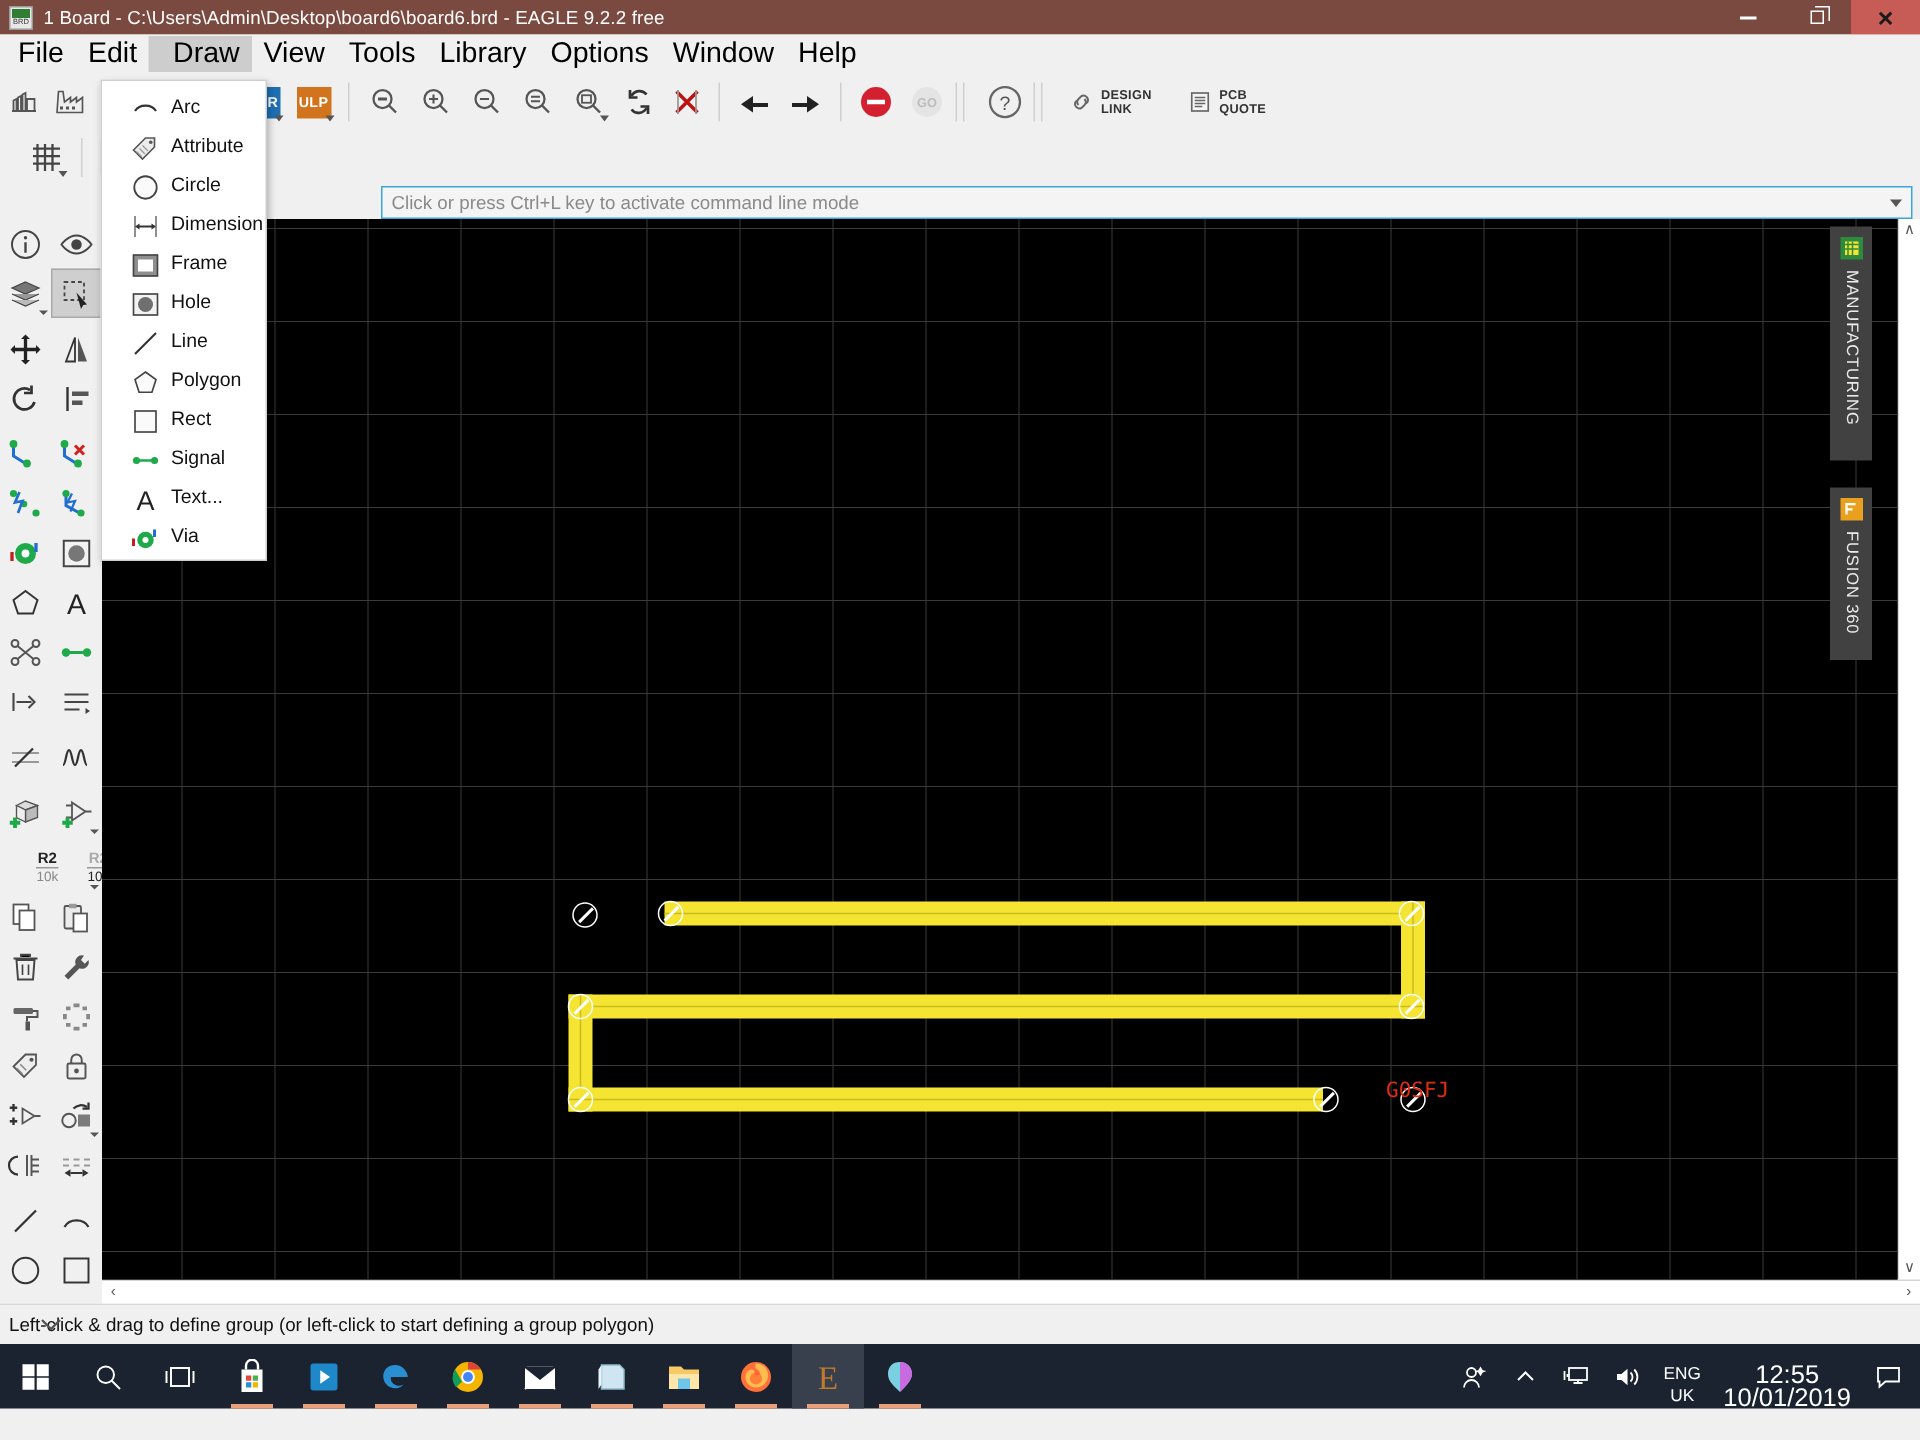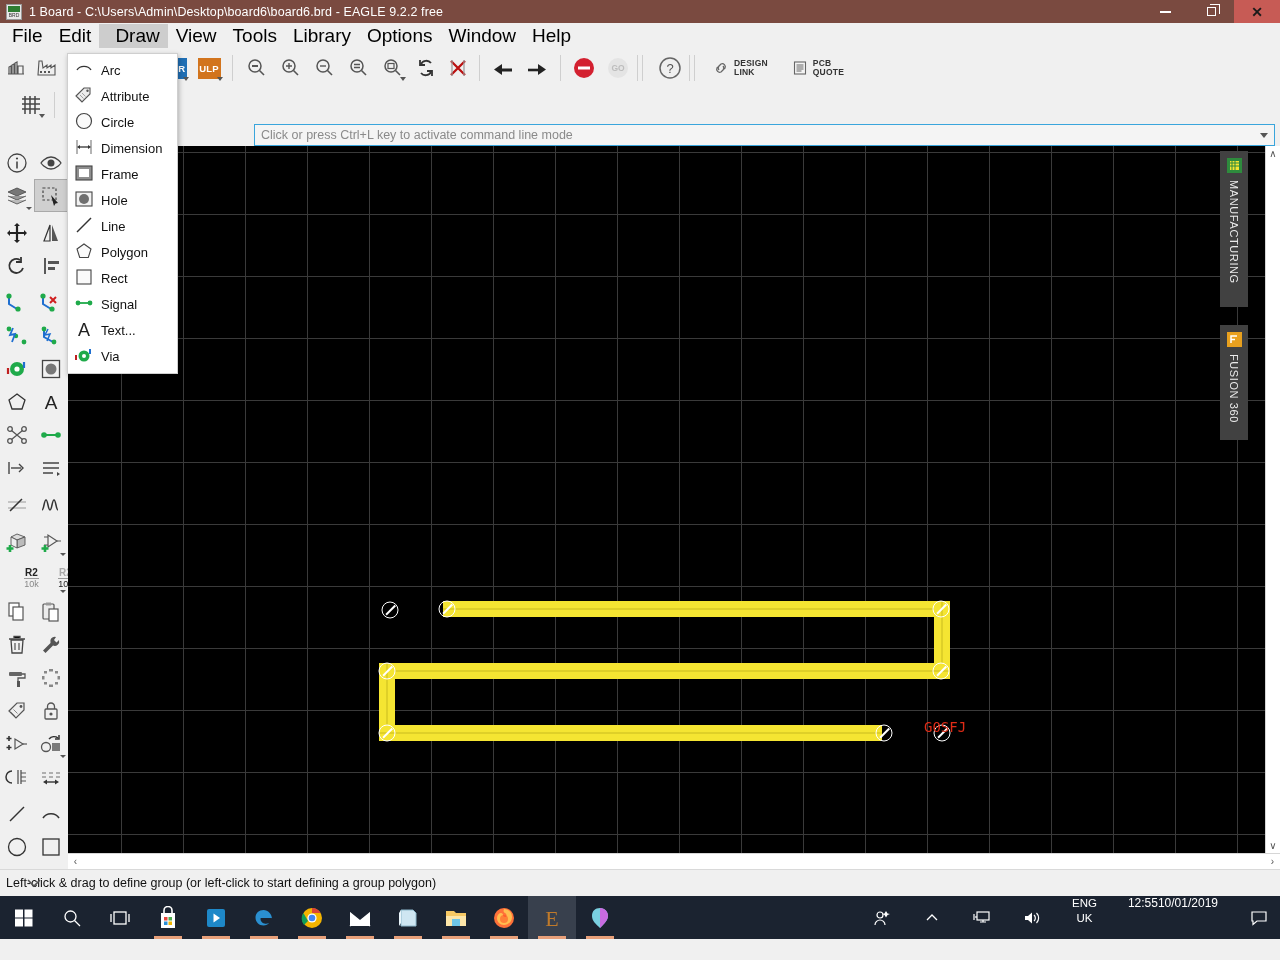--- a/index.html
+++ b/index.html
@@ -55,21 +55,21 @@
   .menu-item.active { background:#cdcdcd;padding-left:16px; }
 
   
   #dropdown {
     position:absolute; left:67px; top:53px; width:111px;
     background:#ffffff; border:1px solid #cfcfcf;
     box-shadow:1px 2px 5px rgba(0,0,0,.28);
     padding:4px 0 3px 0; z-index:60;
   }
   .dd-item {
-    height:26px; display:flex; align-items:flex-start; padding-left:5px;
+    height:26px; display:flex; align-items:flex-end; padding-left:18px;
     font-size:13px; color:#111;
   }
   .dd-ico {
     width:22px; height:22px; margin-right:6px; flex:0 0 22px;
     display:flex; align-items:center; justify-content:center;
   }
   .dd-label { line-height:26px; }
 
   
   #toolbar1 {
@@ -235,31 +235,31 @@
   .tsk {
     width:48px; height:43px; display:flex; align-items:center; justify-content:center;
     position:relative;
   }
   .tsk.active { background:#38404d; }
   .tsk.running:after {
     content:""; position:absolute; left:10px; right:10px; bottom:0; height:3px;
     background:#e8a07a;
   }
   #tray {
-    position:absolute; right:0; top:0; height:43px; display:flex; align-items:flex-start;
-    gap:16px; padding-right:4px;
+    position:absolute; right:0; top:0; height:43px; display:flex; align-items:flex-end;
+    gap:0px; padding-right:4px;
   }
   .tray-i { width:34px; height:43px; display:flex; align-items:center; justify-content:center; }
   .tray-txt {
     display:flex; flex-direction:column; align-items:center; justify-content:center;
     color:#fff; font-size:11.5px; line-height:15px; padding:0 7px;
   }
   .tray-clock {
-    display:flex; flex-direction:row; align-items:center; justify-content:center;
-    color:#fff; font-size:12px; line-height:15px; padding:0 8px;
+    display:flex; flex-direction:column; align-items:center; justify-content:center;
+    color:#fff; font-size:17px; line-height:15px; padding:0 8px;
   }
   svg { display:block; }
 </style>
 </head>
 <body>
 
 <div id="titlebar">
   <div id="title-icon"></div>
   <div id="title-text">1 Board - C:\Users\Admin\Desktop\board6\board6.brd - EAGLE 9.2.2 free</div>
   <div id="winbtns">

